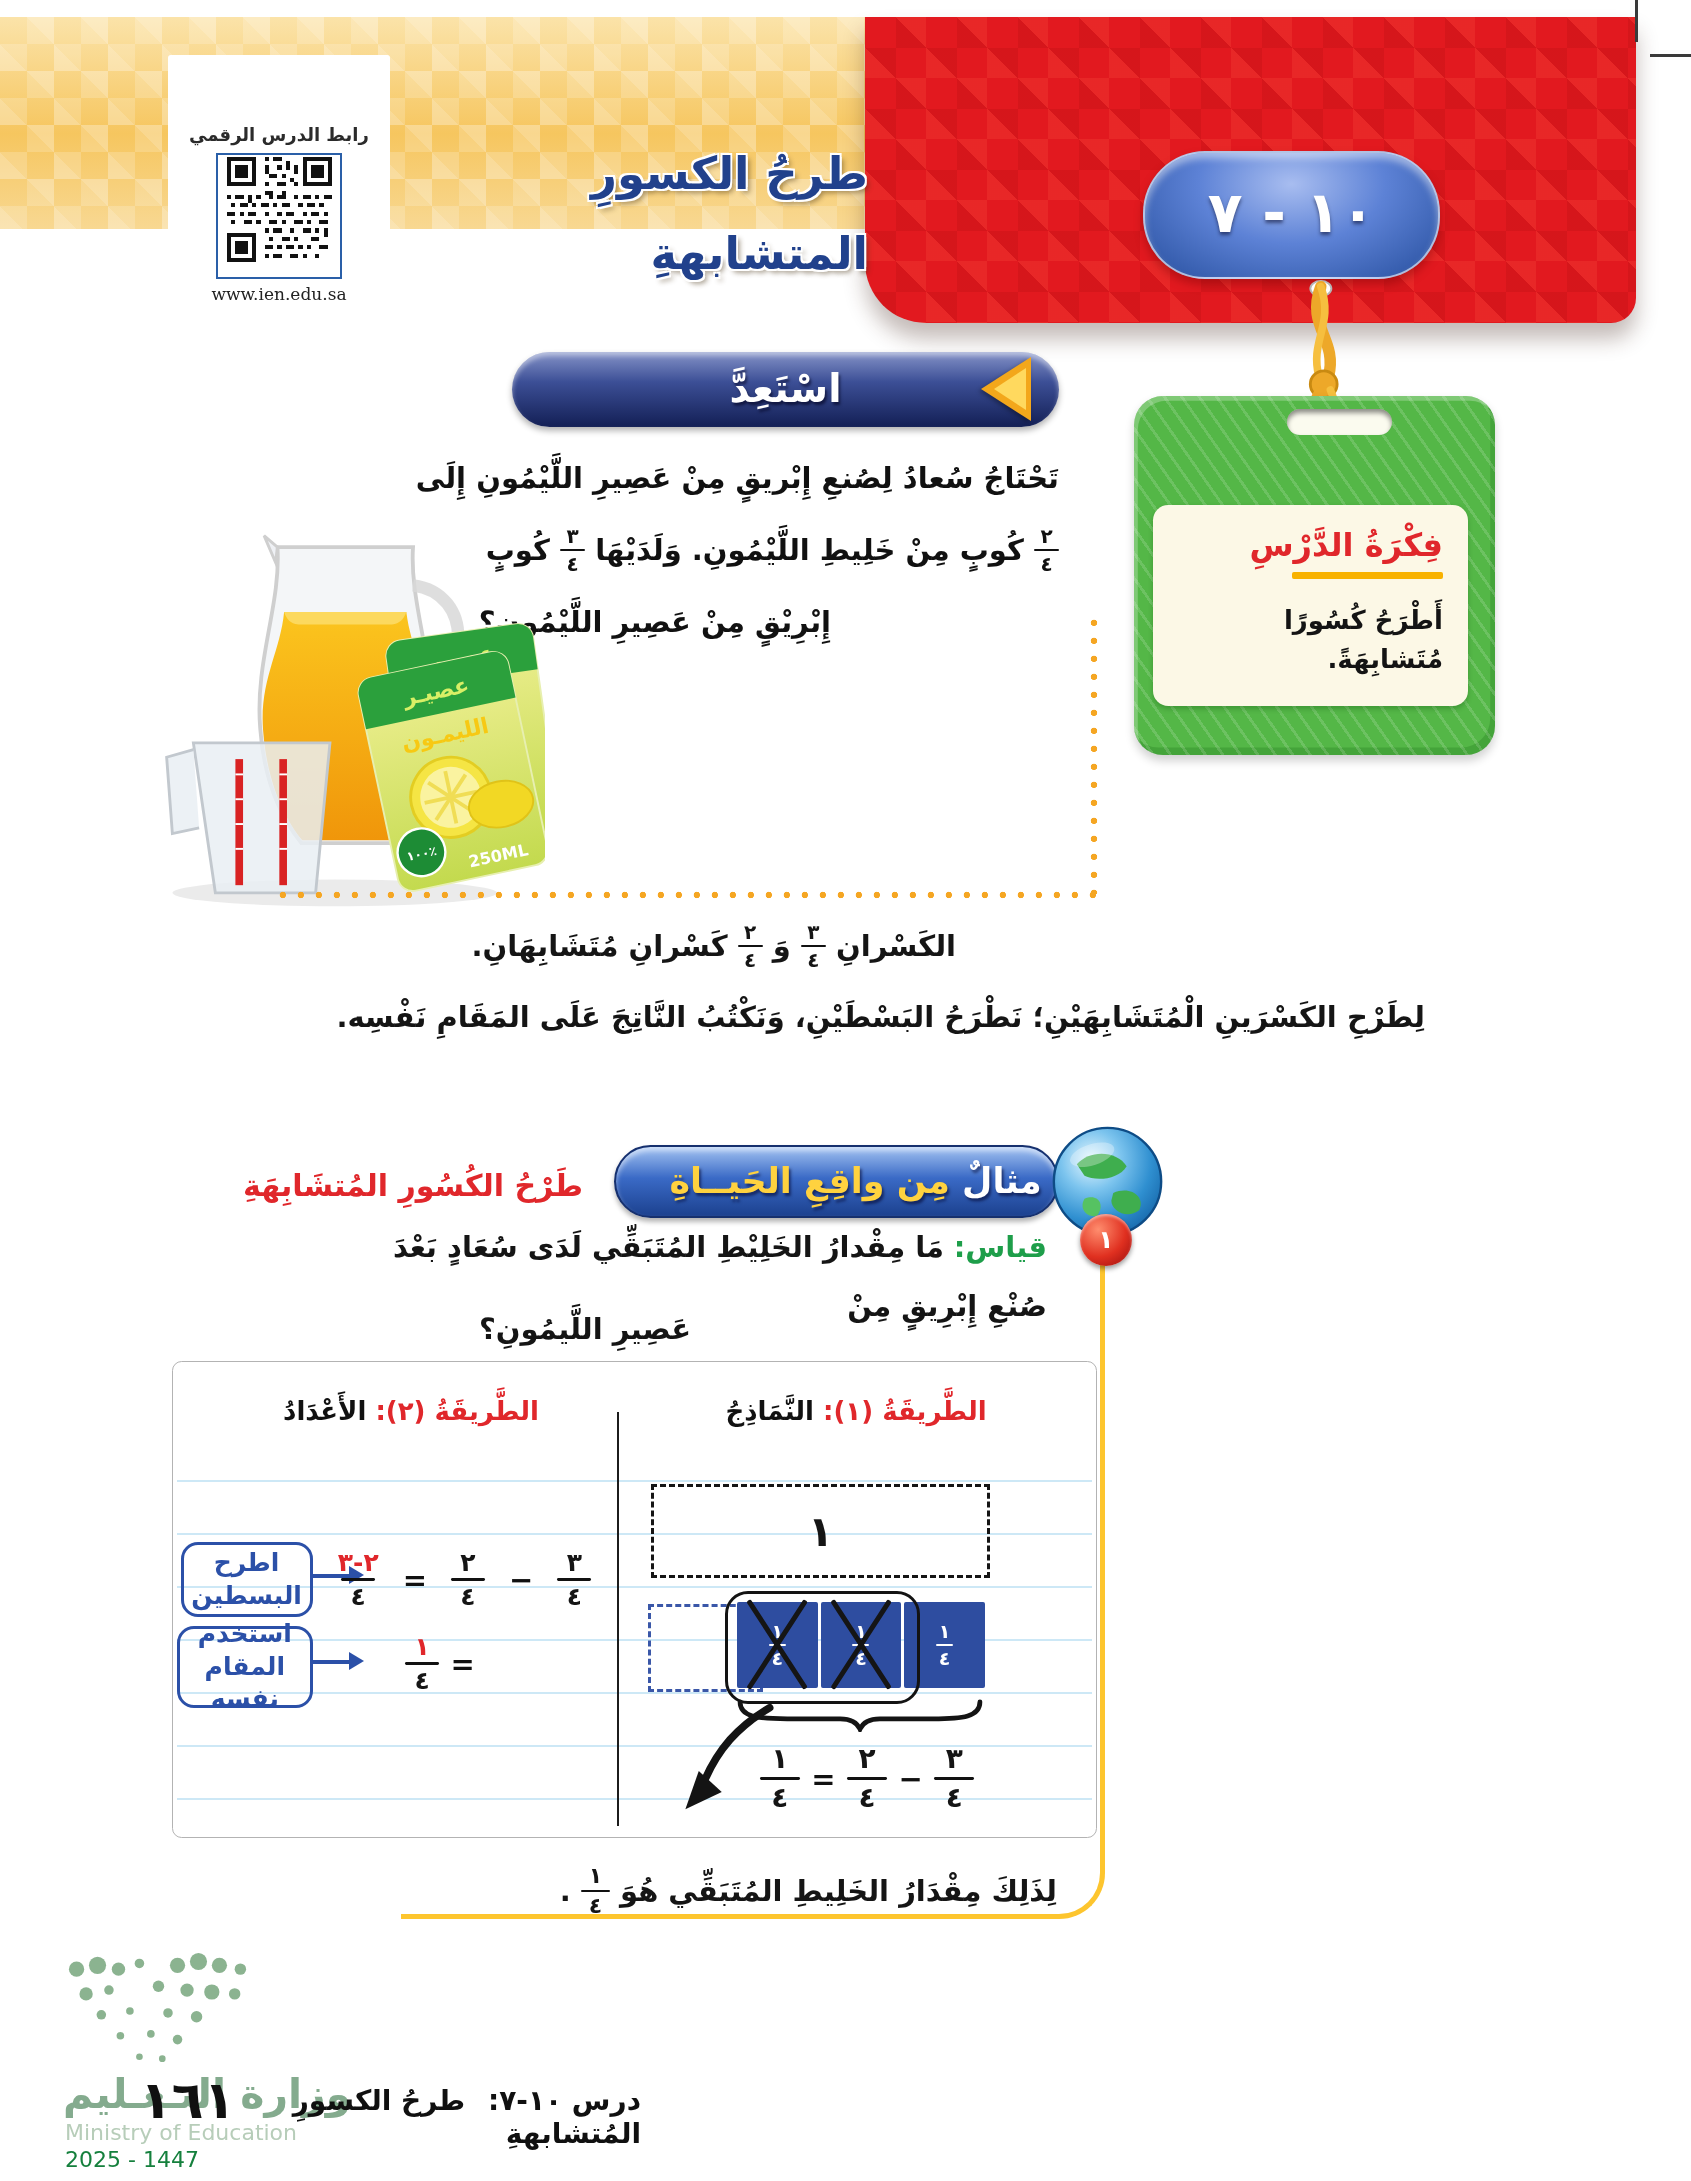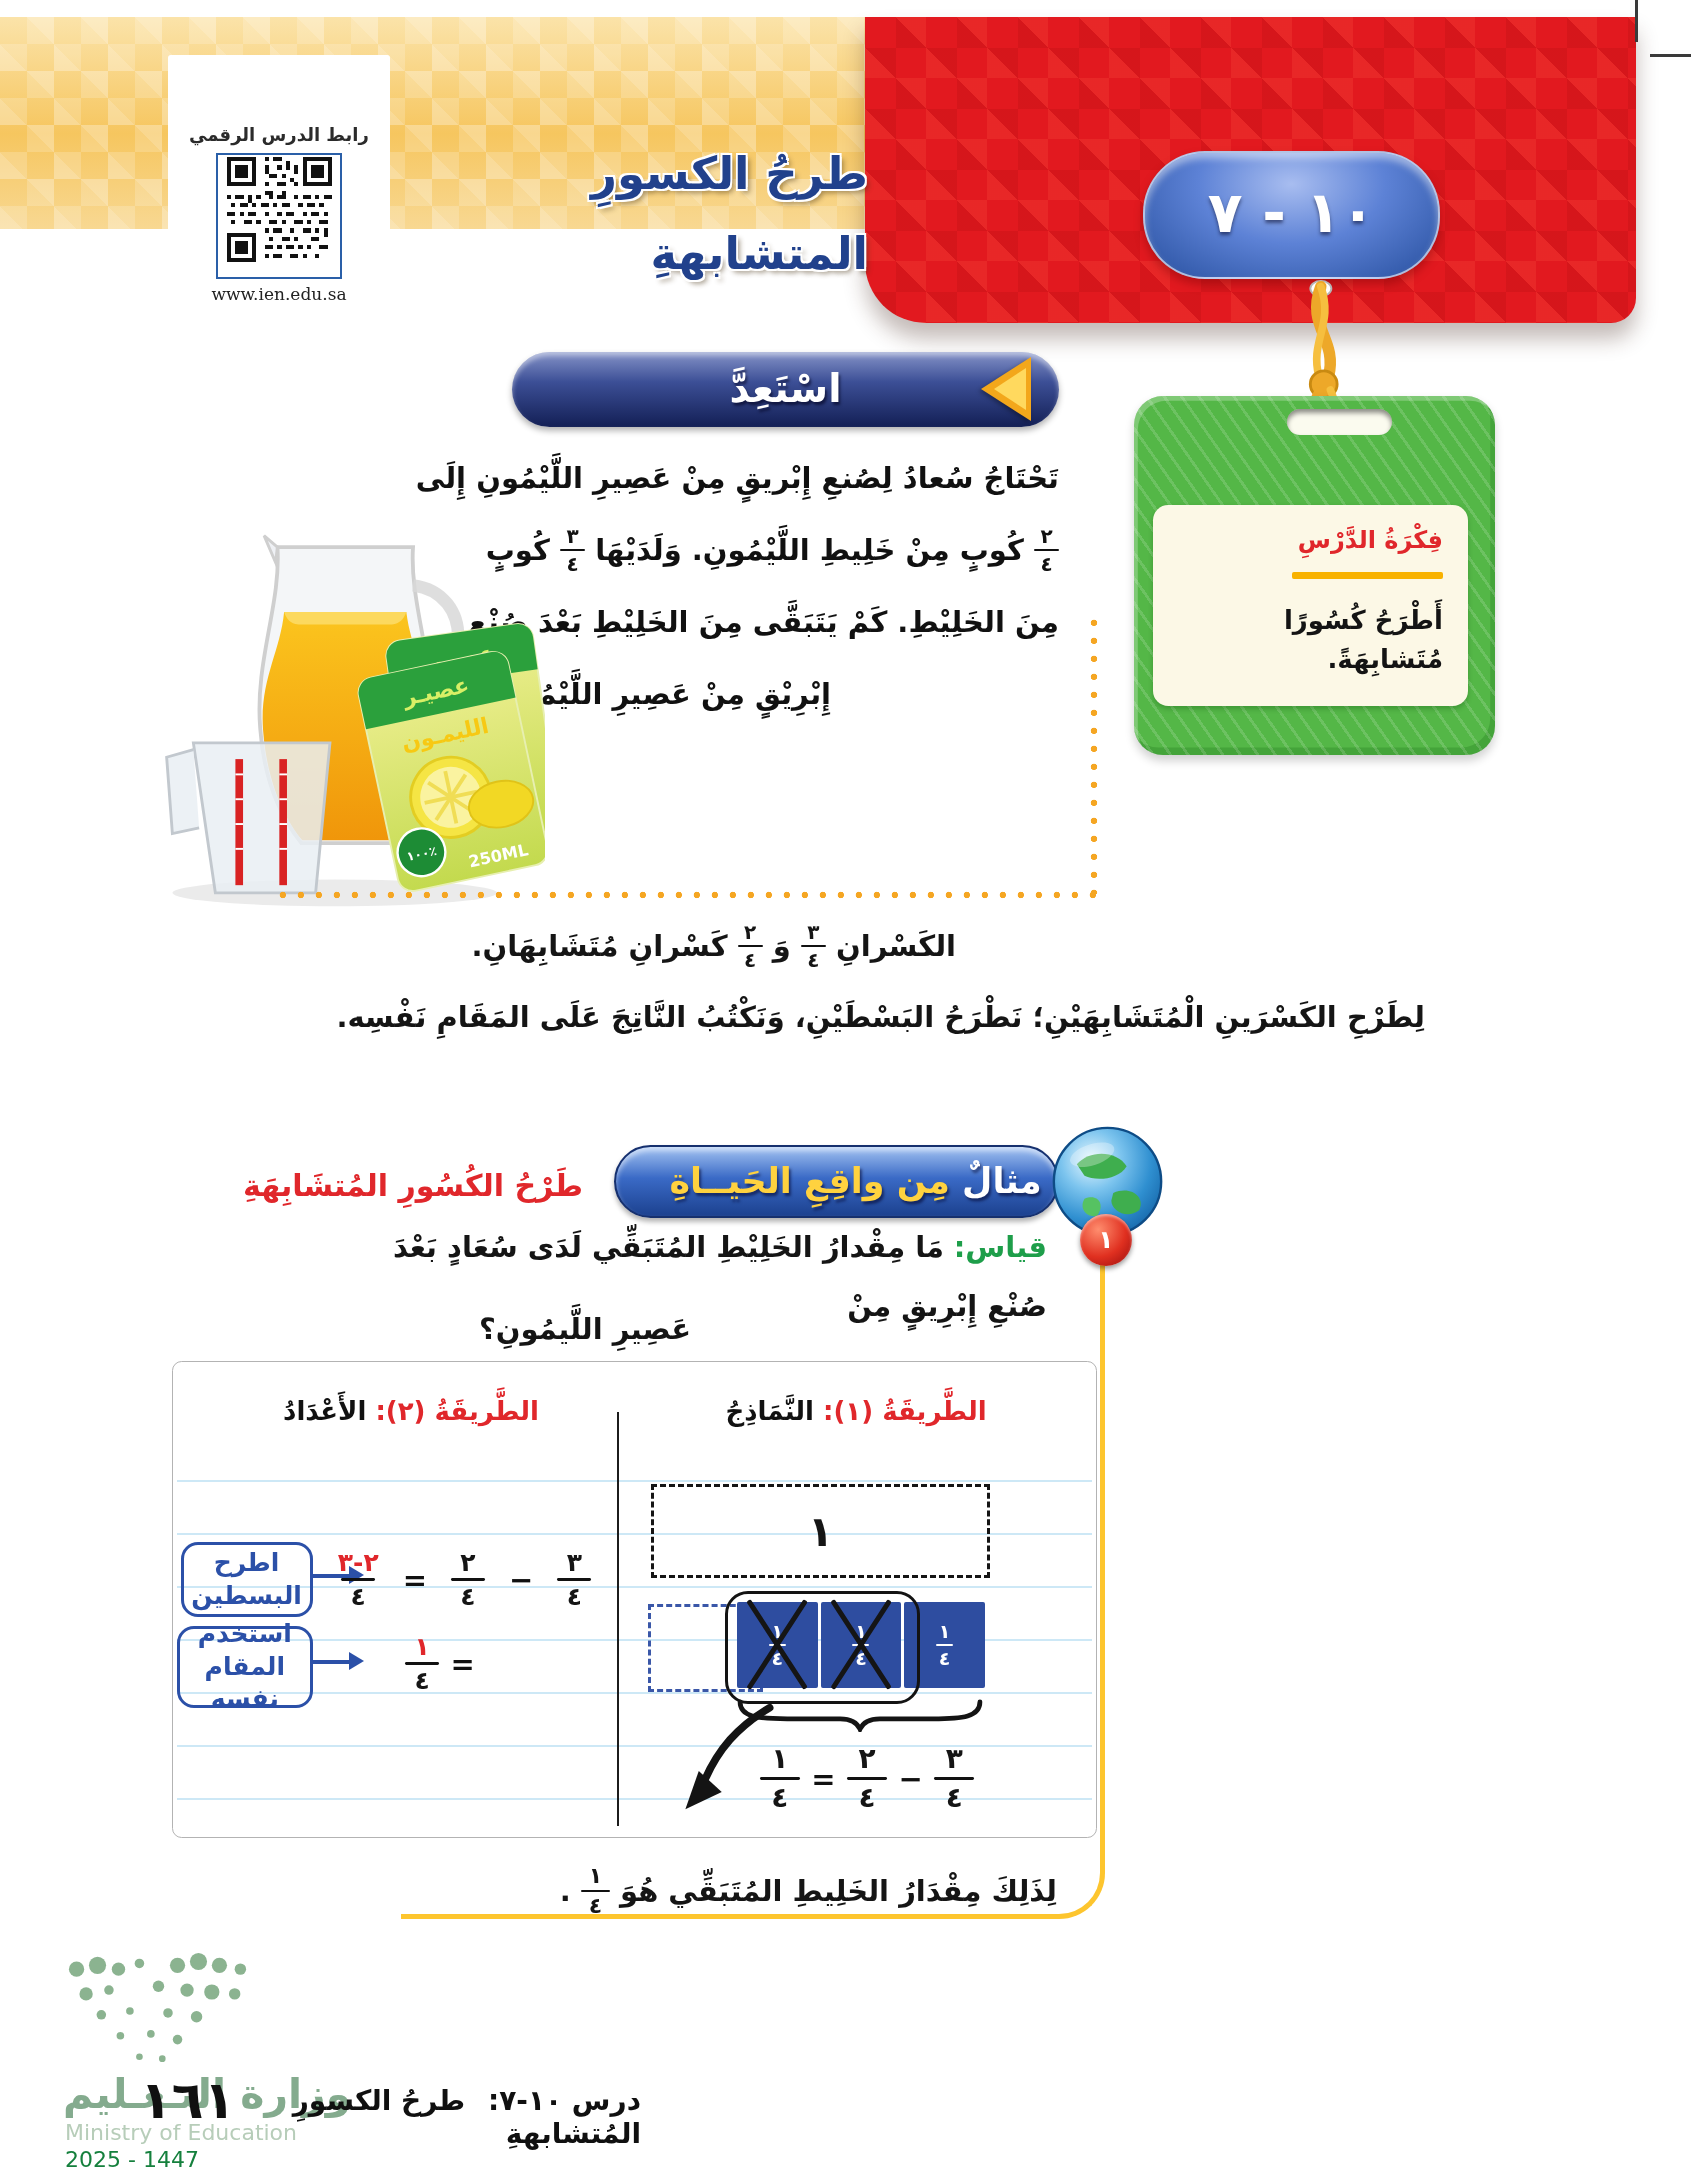--- a/index.html
+++ b/index.html
@@ -34,21 +34,21 @@
     text-shadow:0 2.9px 3.8px rgba(0,0,30,.5);}
   
   .green-tag{left:1134px;top:396px;width:361px;height:359px;background:#54b747;border-radius:29px;
     box-shadow:inset -4.8px -7.6px 0 rgba(0,80,0,.18),inset 3.8px 4.8px 0 rgba(255,255,255,.25),0 5.7px 9.6px rgba(0,0,0,.18);}
   .green-tag::before{content:"";position:absolute;inset:0;border-radius:29px;
     background:repeating-linear-gradient(55deg,rgba(255,255,255,.15) 0 2.9px,transparent 2.9px 14.3px);}
   .tag-slot{left:1287px;top:409px;width:105px;height:26px;border-radius:13.4px;background:#fbfbef;
     box-shadow:inset 0 3.8px 4.8px rgba(0,0,0,.45);}
   .idea-card{left:1153px;top:505px;width:315px;height:201px;background:#fcf8e6;border-radius:15.3px;
     box-shadow:0 2.9px 4.8px rgba(0,60,0,.25);direction:rtl;}
-  .idea-heading{position:absolute;right:25px;top:21px;font-size:24px;font-weight:700;color:#e0272b;}
+  .idea-heading{position:absolute;right:25px;top:21px;font-size:32px;font-weight:700;color:#e0272b;}
   .idea-underline{position:absolute;right:25px;top:67px;width:151px;height:6.7px;background:#f8b200;border-radius:1.9px;}
   .idea-body{position:absolute;right:25px;left:15.3px;top:96px;font-size:26px;font-weight:700;color:#141414;text-align:right;line-height:1.5;}
   
   .ready-banner{left:512px;top:352px;width:547px;height:75px;border-radius:40px;
     background:linear-gradient(180deg,#8593c8 0%,#3c4f96 40%,#131f55 100%);
     box-shadow:inset 0 3.8px 4.8px rgba(255,255,255,.45),0 3.8px 6.7px rgba(0,0,0,.3);
     color:#fff;font-size:39px;font-weight:700;text-align:center;line-height:73px;direction:rtl;
     text-shadow:1.9px 2.9px 2.9px rgba(0,0,30,.6);}
   .gold-arrow{left:981px;top:357px;width:0;height:0;
     border-top:32.5px solid transparent;border-bottom:32.5px solid transparent;border-right:50px solid #f3a71b;
@@ -212,21 +212,20 @@
           <span>٤</span>
         </span>
       <span>كُوبٍ مِنْ خَلِيطِ اللَّيْمُونِ. وَلَدَيْهَا</span>
       <span class="fr fr-s">
           <span>٣</span>
           <span class="bar"></span>
           <span>٤</span>
         </span>
       <span>كُوبٍ</span>
     </div>
-    <div class="pline"><span>مِنَ الخَلِيْطِ. كَمْ يَتَبَقَّى مِنَ الخَلِيْطِ بَعْدَ صُنْعِ</span></div>
     <div class="pline indent-last"><span>إِبْرِيْقٍ مِنْ عَصِيرِ اللَّيْمُونِ؟</span></div>
   </div>
 
   <svg class="abs" style="left:134px;top:528px;" width="411" height="382" viewBox="0 0 430 400">
     <defs>
       <linearGradient id="juiceG" x1="0" y1="0" x2="0" y2="1">
         <stop offset="0" stop-color="#fbc51e"></stop>
           <stop offset="1" stop-color="#f0960a"></stop>
       </linearGradient>
       <linearGradient id="packG" x1="0" y1="0" x2="0" y2="1">

